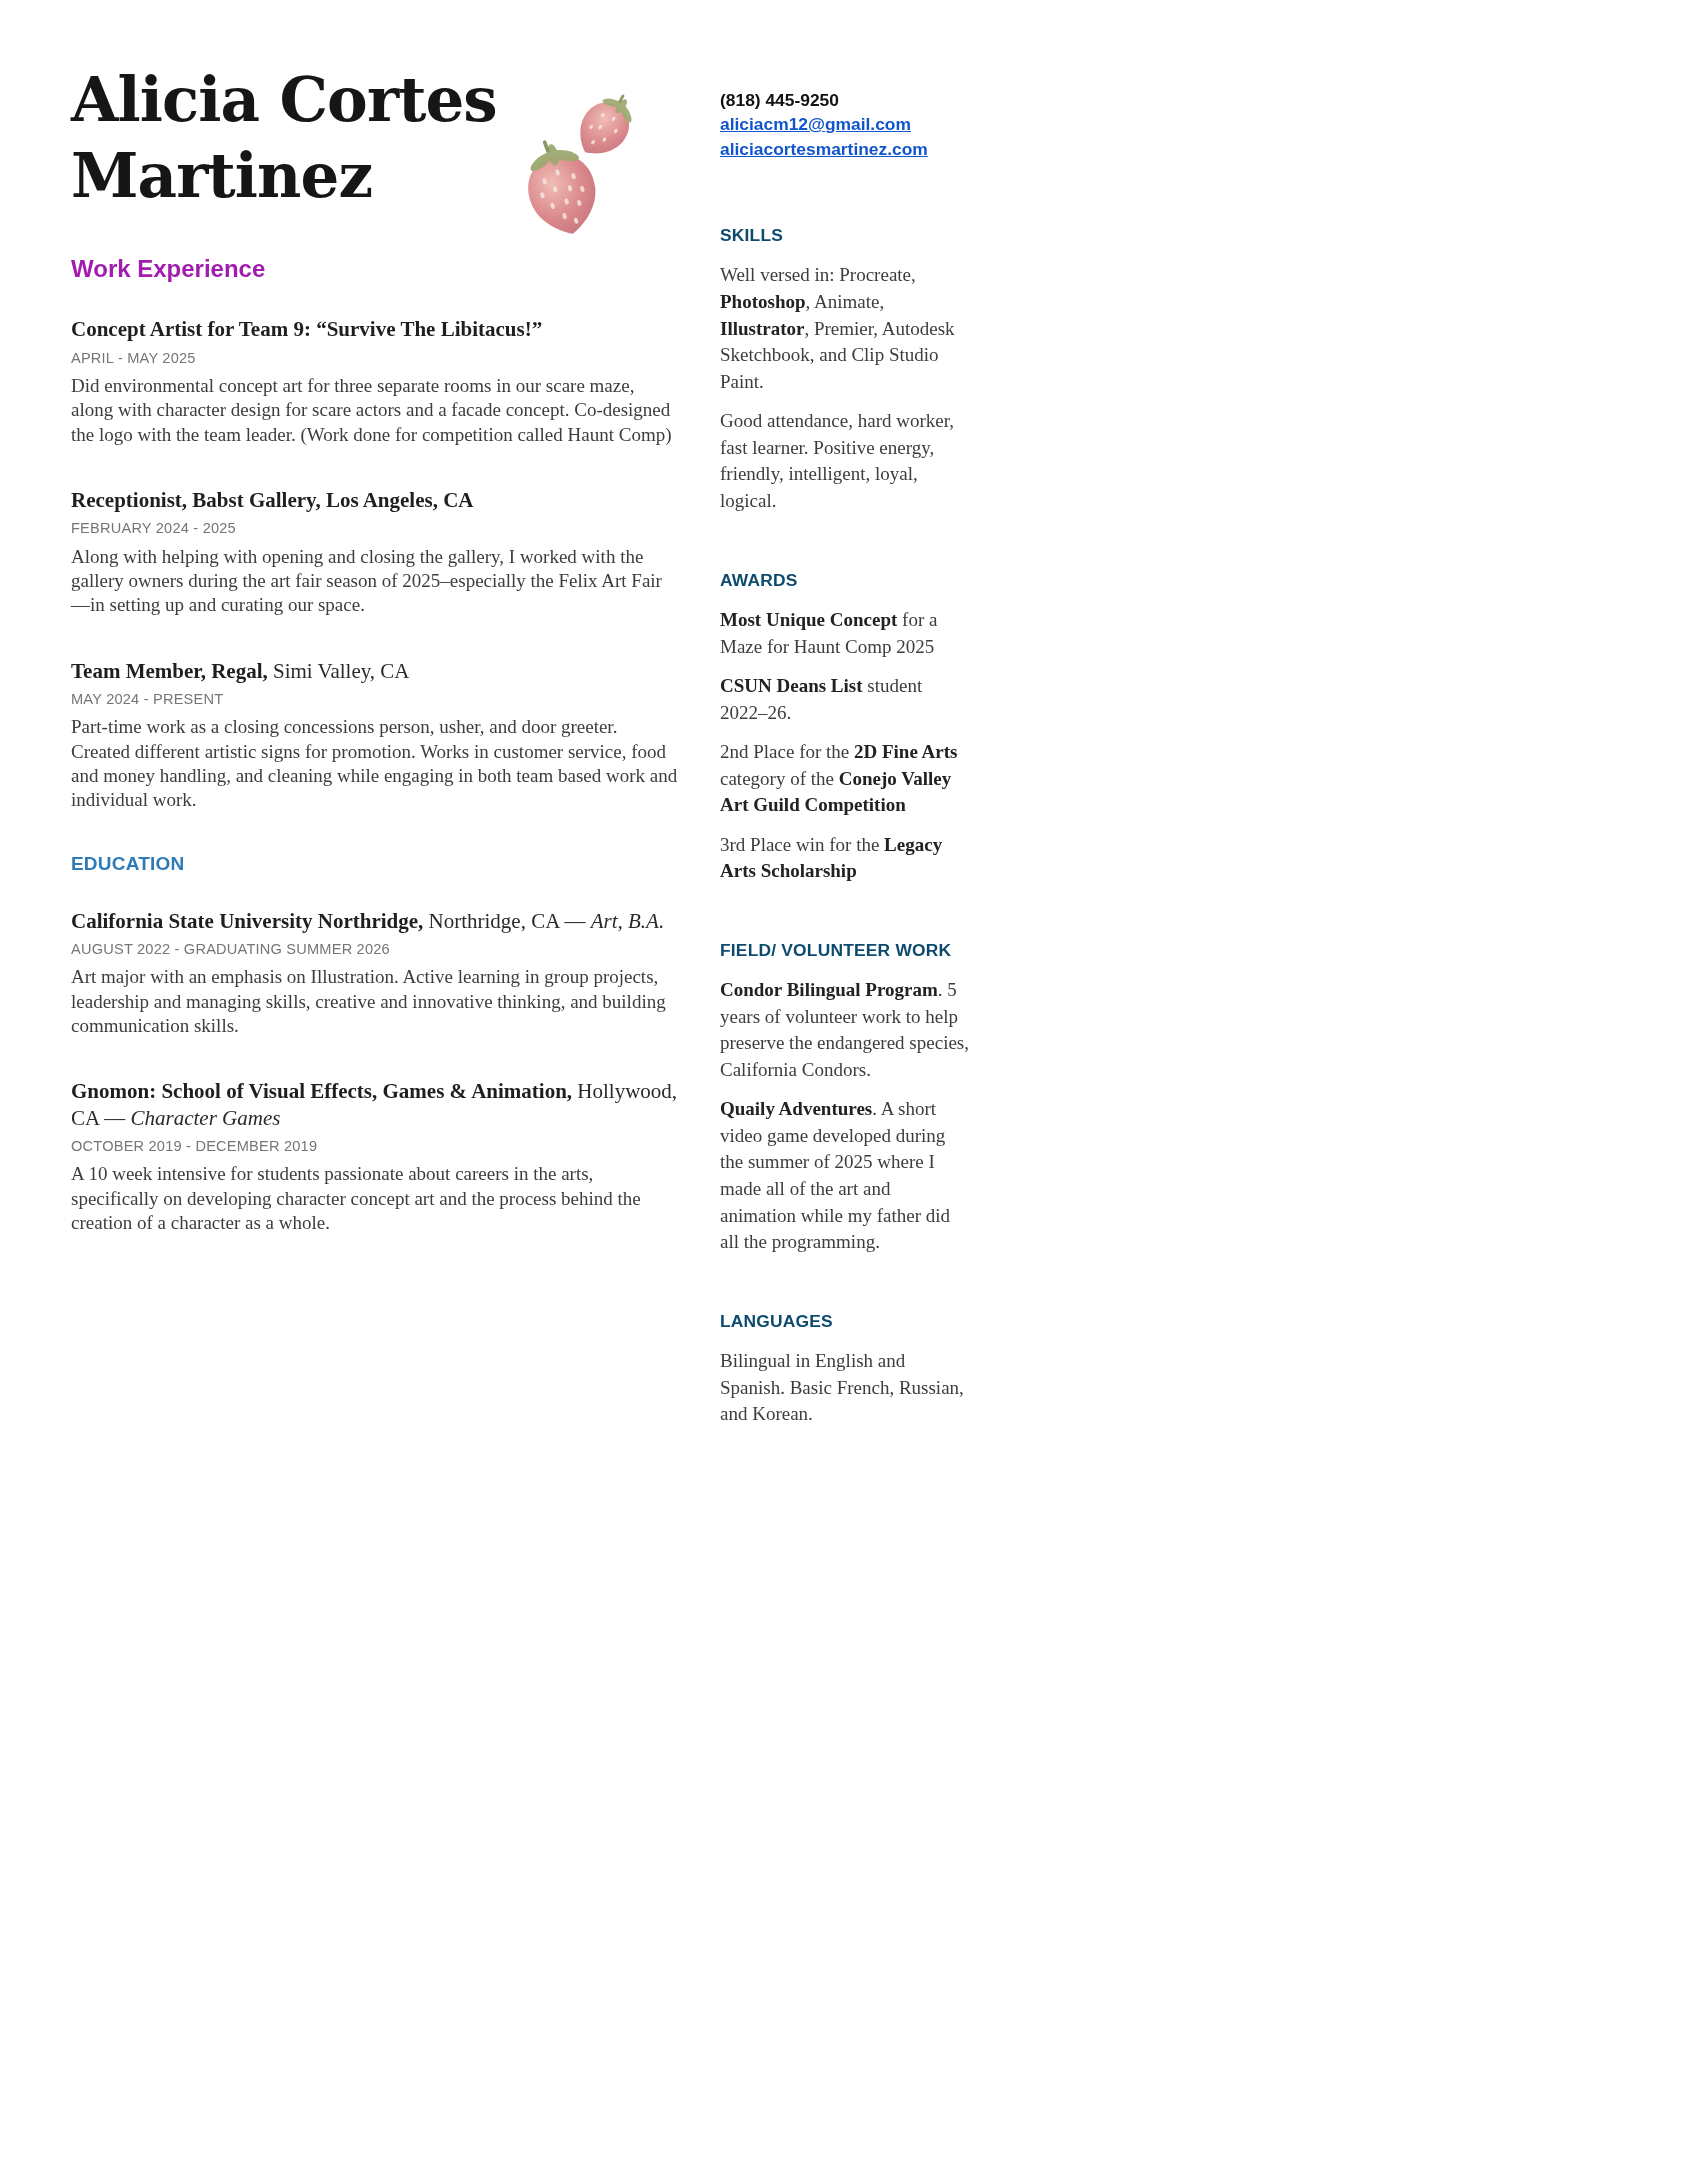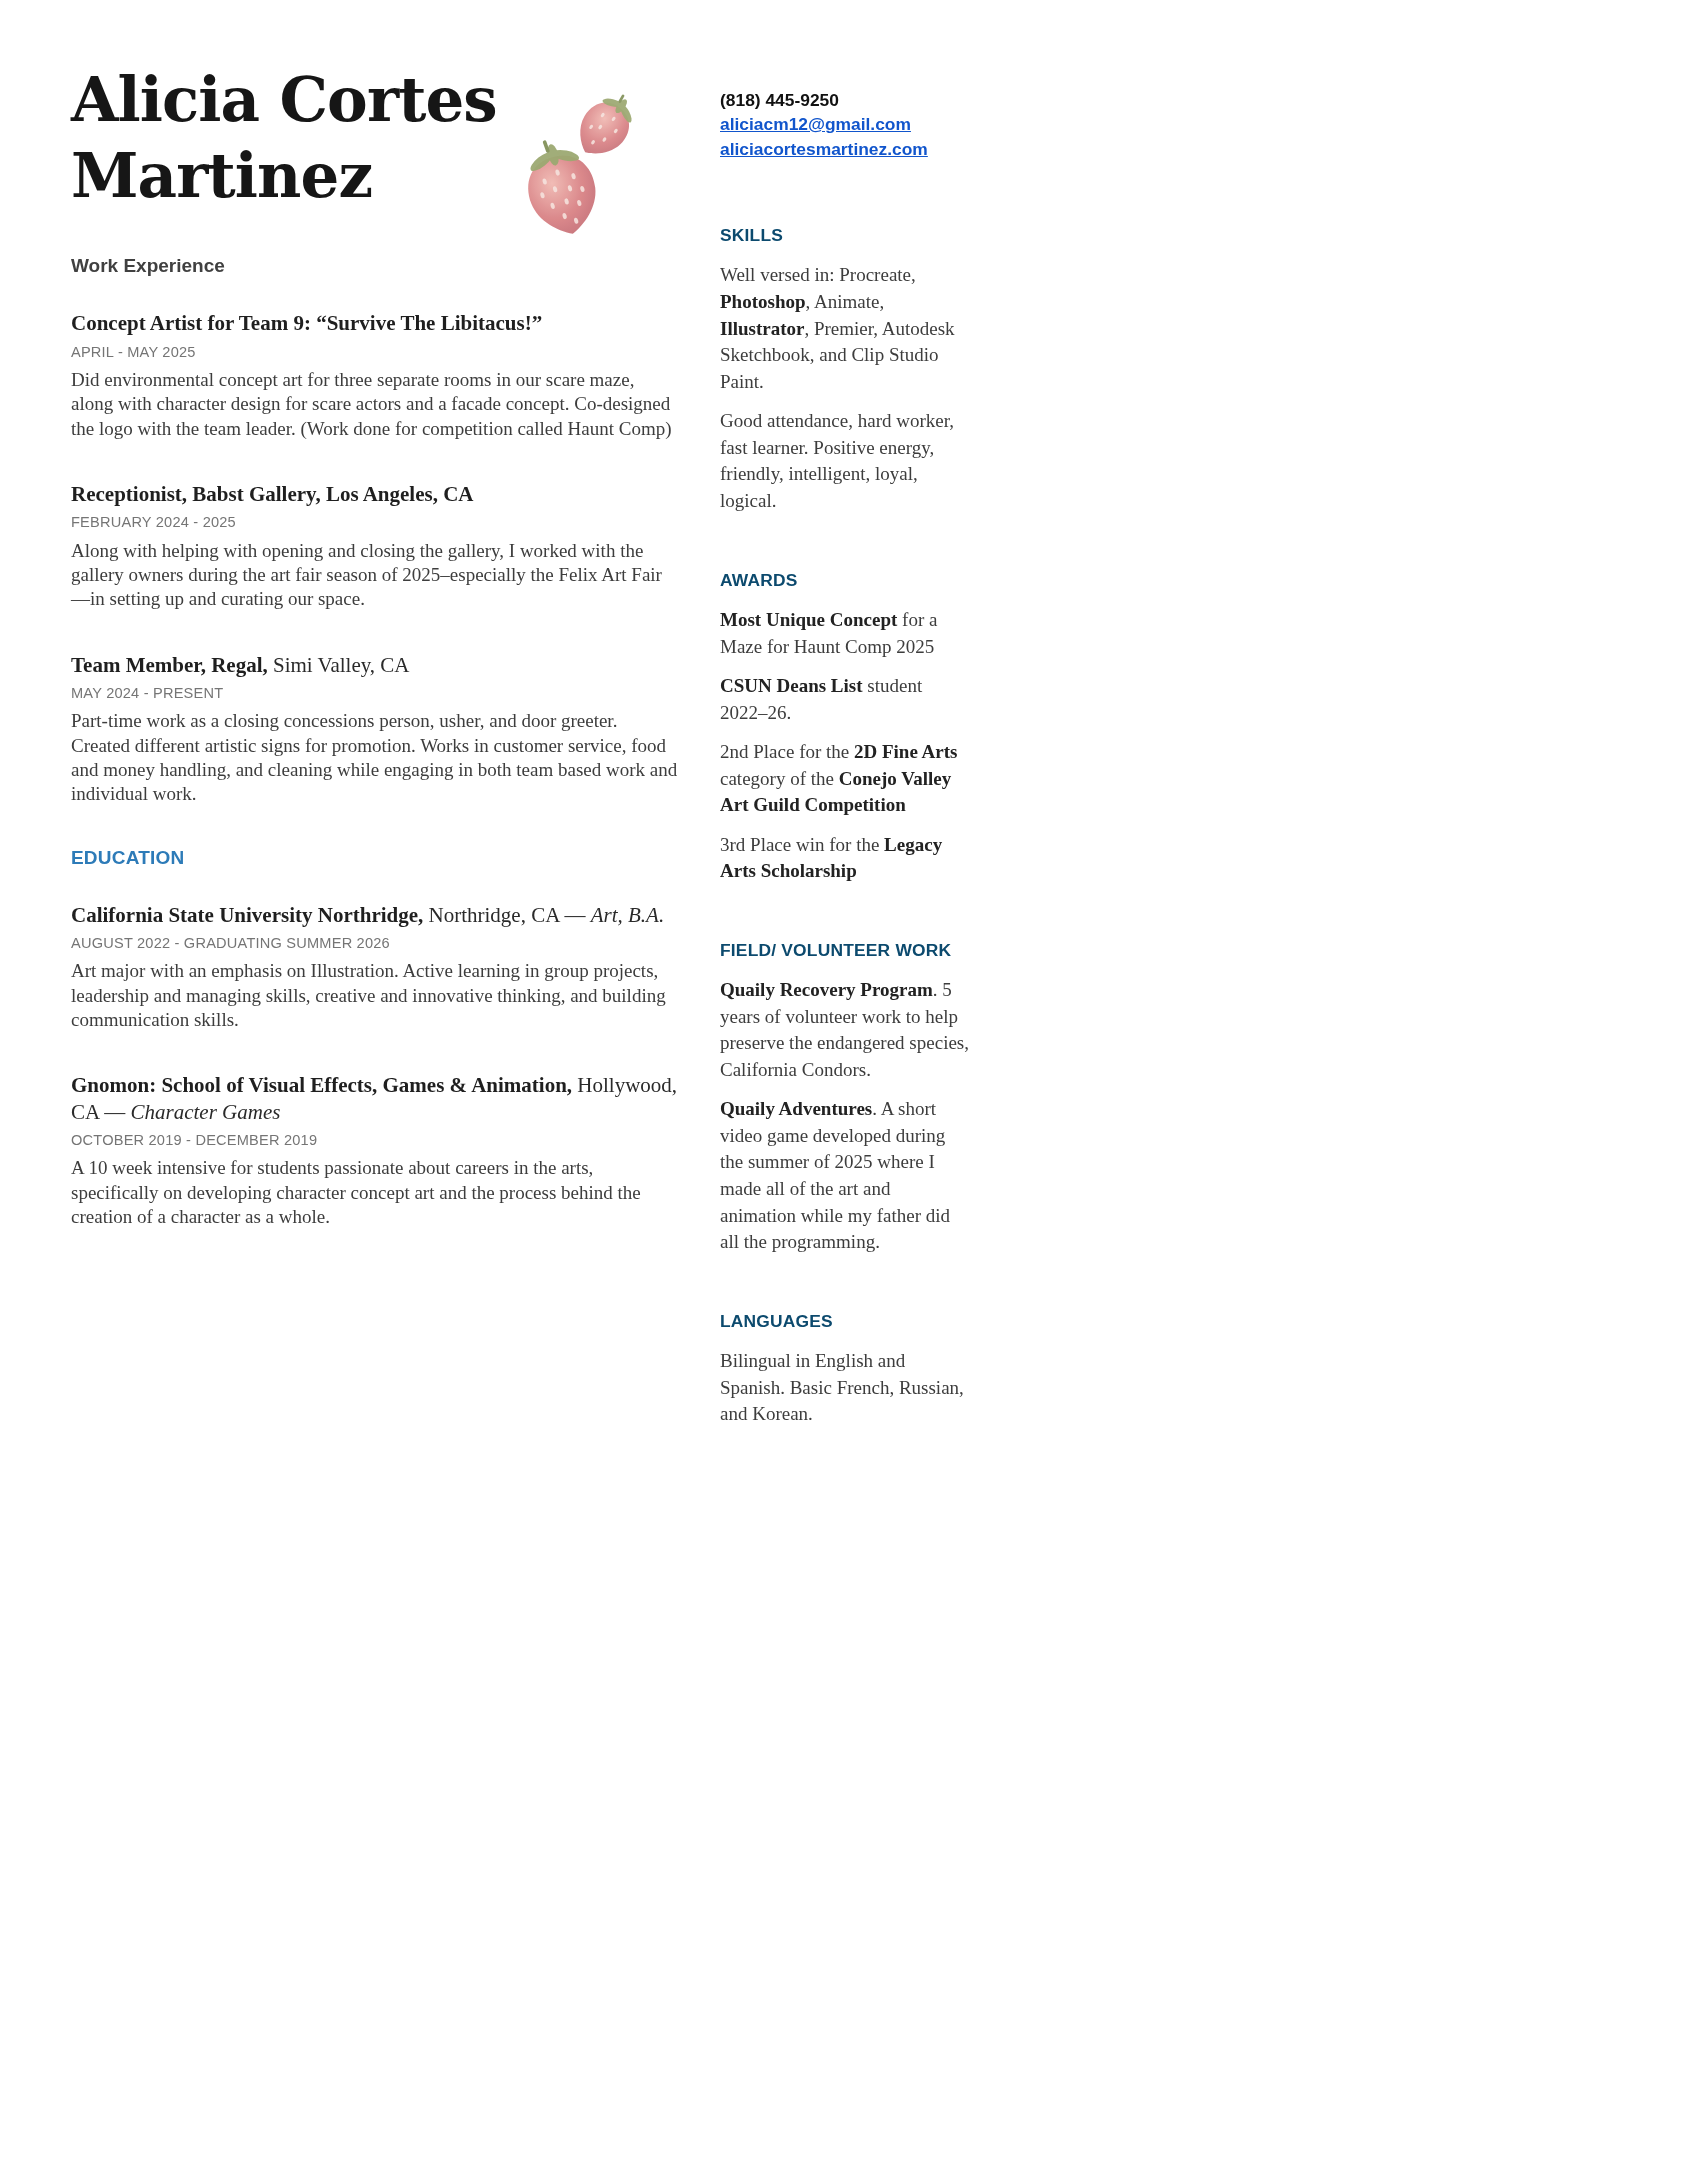--- a/index.html
+++ b/index.html
@@ -16,21 +16,21 @@
 
   .name {
     font-family:"DejaVu Serif", serif;
     font-weight:700; font-size:61px; line-height:1.24;
     color:#161616; letter-spacing:-0.9px;
     margin-bottom:42px;
   }
 
   .work-heading {
     font-family:"Liberation Sans", sans-serif;
-    font-weight:700; font-size:19px; color:#404040;
+    font-weight:700; font-size:24px; color:#a21caf;
     margin-bottom:33px;
     margin-top:40px;
   }
 
   .job { margin-bottom:40px; }
   .job-title, .school-title {
     font-size:21px; line-height:1.25; color:#1f1f1f; font-weight:700;
   }
   .job-title .regular, .school-title .regular { font-weight:400; color:#2a2a2a; }
   .school-title .italic { font-weight:400; font-style:italic; color:#2a2a2a; }
@@ -186,20 +186,20 @@
   <p class="r-text"><span>Well versed in: Procreate, </span><b>Photoshop</b><span>, Animate, </span><b>Illustrator</b><span>, Premier, Autodesk Sketchbook, and Clip Studio Paint.</span></p>
   <p class="r-text">Good attendance, hard worker, fast learner. Positive energy, friendly, intelligent, loyal, logical.</p>
 
   <h3 class="r-heading">AWARDS</h3>
   <p class="r-text"><b>Most Unique Concept</b><span> for a Maze for Haunt Comp 2025</span></p>
   <p class="r-text"><b>CSUN Deans List</b><span> student 2022–26.</span></p>
   <p class="r-text"><span>2nd Place for the </span><b>2D Fine Arts</b><span> category of the </span><b>Conejo Valley Art Guild Competition</b></p>
   <p class="r-text"><span>3rd Place win for the </span><b>Legacy Arts Scholarship</b></p>
 
   <h3 class="r-heading">FIELD/ VOLUNTEER WORK</h3>
-  <p class="r-text"><b>Quaily Recovery Program</b><span>. 5 years of volunteer work to help preserve the endangered species, California Condors.</span></p>
+  <p class="r-text"><b>Condor Bilingual Program</b><span>. 5 years of volunteer work to help preserve the endangered species, California Condors.</span></p>
   <p class="r-text"><b>Quaily Adventures</b><span>. A short video game developed during the summer of 2025 where I made all of the art and animation while my father did all the programming.</span></p>
 
   <h3 class="r-heading">LANGUAGES</h3>
   <p class="r-text">Bilingual in English and Spanish. Basic French, Russian, and Korean.</p>
 
 </div>
 
 
 </body></html>

